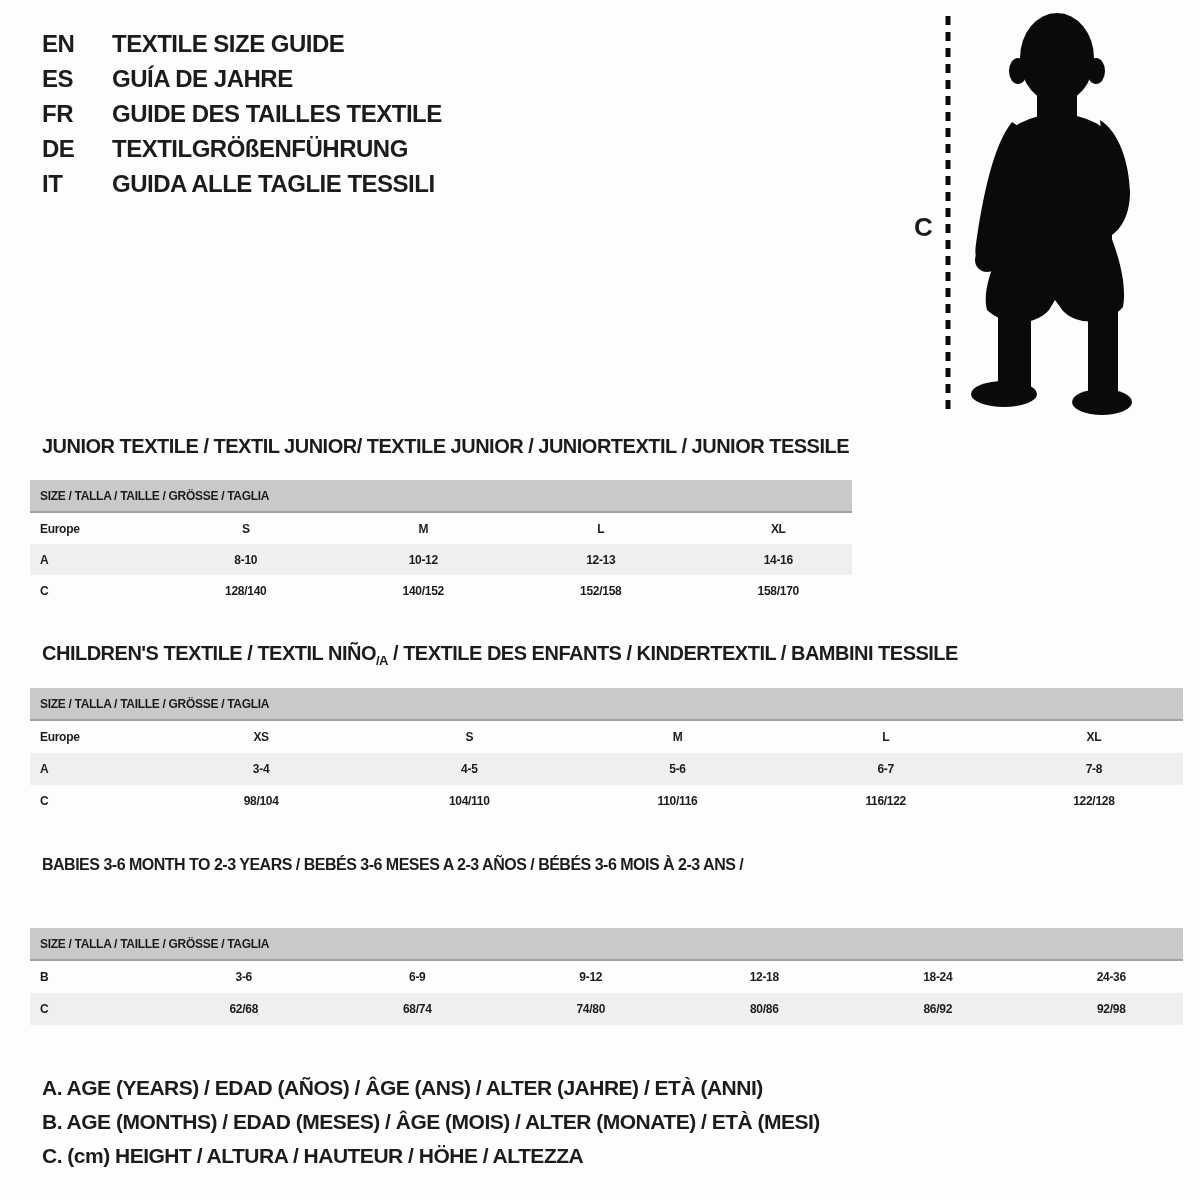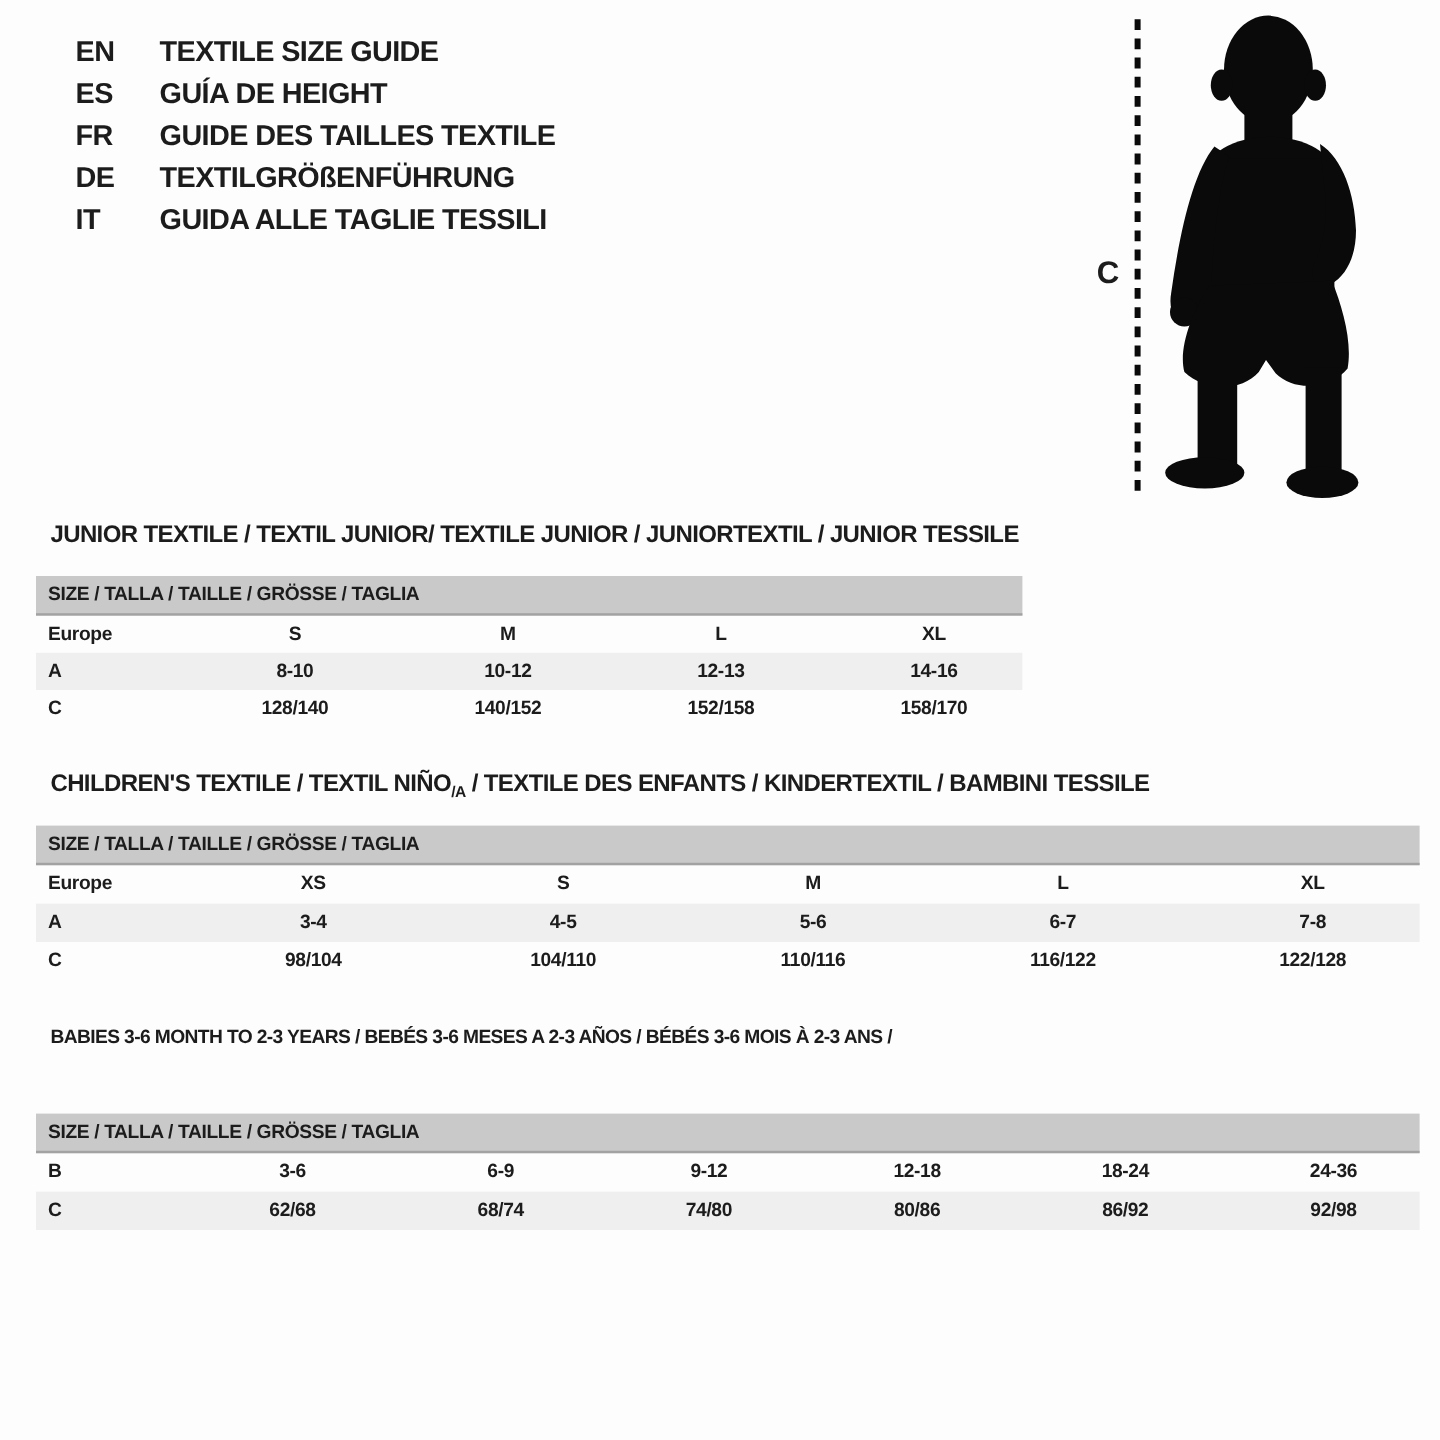--- a/index.html
+++ b/index.html
@@ -9,37 +9,37 @@
     font-family: "Liberation Sans", sans-serif;
     font-weight: 700;
     color: #1c1c1c;
     overflow: hidden;
   }
   #canvas { position: relative; width: 1200px; height: 1200px; }
 
   
   .lang-list { position: absolute; left: 42px; top: 26px; font-size: 24px; letter-spacing: -0.5px; }
   .lang-row { display: flex; height: 35px; align-items: center; }
-  .lang-code { width: 70px; margin-left: 21px; }
+  .lang-code { width: 70px; }
 
   
   .figure { position: absolute; left: 890px; top: 8px; width: 300px; height: 420px; }
   .measure-label { position: absolute; left: 24px; top: 204px; font-size: 26px; }
   .dash-line { position: absolute; left: 55px; top: 6px; }
   .kid { position: absolute; left: 72px; top: 0; }
 
   
   .section-title { position: absolute; letter-spacing: -0.5px; white-space: nowrap; }
   .title-junior { left: 42px; top: 434px; font-size: 20px; line-height: 24px; }
   .title-children { left: 42px; top: 640px; font-size: 20px; line-height: 26px; }
   .title-babies { left: 42px; top: 848px; font-size: 16px; line-height: 33px; }
   .sub-part { font-size: 13px; position: relative; top: 5px; }
 
   
-  .size-table { position: absolute; font-size: 16px; letter-spacing: -0.3px; }
+  .size-table { position: absolute; font-size: 12px; letter-spacing: -0.3px; }
   .thead {
     height: 31px; background: #c9c9c9; border-bottom: 2px solid #a2a2a2;
     display: flex; align-items: center; padding-left: 10px;
   }
   .trow { display: grid; height: 31px; align-items: center; gap: 30px; }
   .cols4 { grid-template-columns: 112px repeat(4, 1fr); }
   .cols5 { grid-template-columns: 112px repeat(5, 1fr); }
   .cols6 { grid-template-columns: 112px repeat(6, 1fr); }
   .trow.shaded { background: #efefef; }
   .tlabel { padding-left: 10px; text-align: left; }
@@ -53,21 +53,21 @@
 
 <div id="canvas">
 
   <div class="lang-list">
     <div class="lang-row">
       <span class="lang-code">EN</span>
       <span class="lang-name">TEXTILE SIZE GUIDE</span>
     </div>
     <div class="lang-row">
       <span class="lang-code">ES</span>
-      <span class="lang-name">GUÍA DE HEIGHT</span>
+      <span class="lang-name">GUÍA DE JAHRE</span>
     </div>
     <div class="lang-row">
       <span class="lang-code">FR</span>
       <span class="lang-name">GUIDE DES TAILLES TEXTILE</span>
     </div>
     <div class="lang-row">
       <span class="lang-code">DE</span>
       <span class="lang-name">TEXTILGRÖßENFÜHRUNG</span>
     </div>
     <div class="lang-row">
@@ -176,14 +176,19 @@
       <span class="tlabel">C</span>
       <span class="tc">62/68</span>
       <span class="tc">68/74</span>
       <span class="tc">74/80</span>
       <span class="tc">80/86</span>
       <span class="tc">86/92</span>
       <span class="tc">92/98</span>
     </div>
   </div>
 
+  <div class="legend">
+    <div>A. AGE (YEARS) / EDAD (AÑOS) / ÂGE (ANS) / ALTER (JAHRE) / ETÀ (ANNI)</div>
+    <div>B. AGE (MONTHS) / EDAD (MESES) / ÂGE (MOIS) / ALTER (MONATE) / ETÀ (MESI)</div>
+    <div>C. (cm) HEIGHT / ALTURA / HAUTEUR / HÖHE / ALTEZZA</div>
+  </div>
 
 </div>
 
 </body></html>

